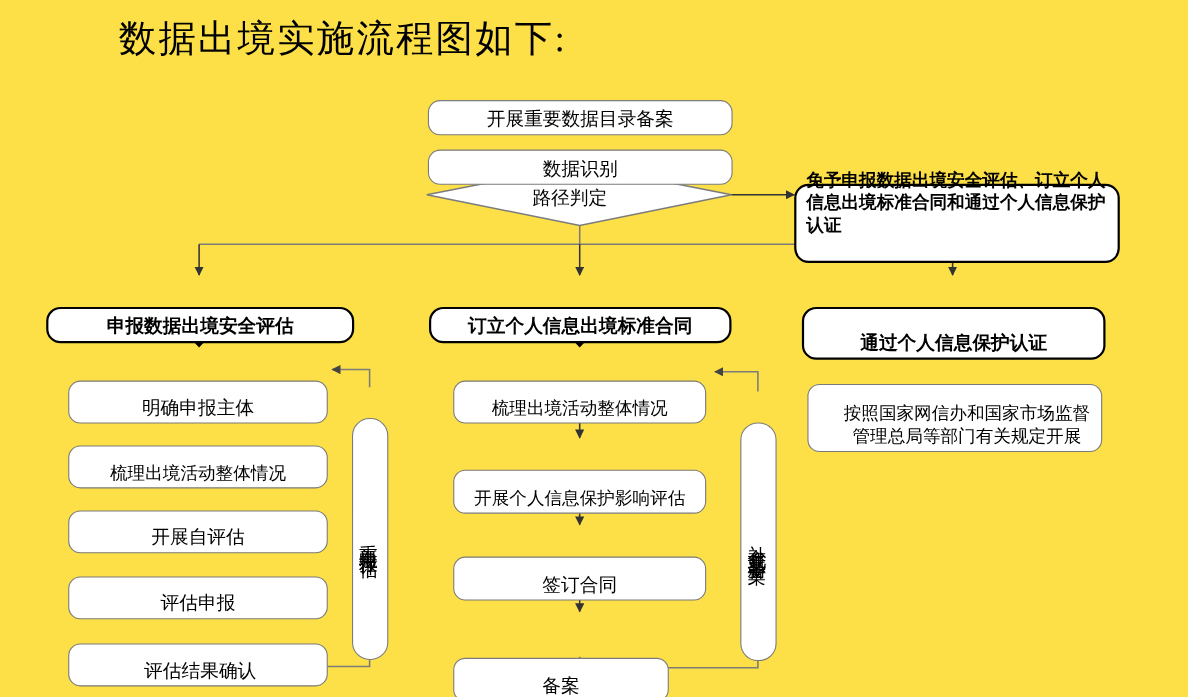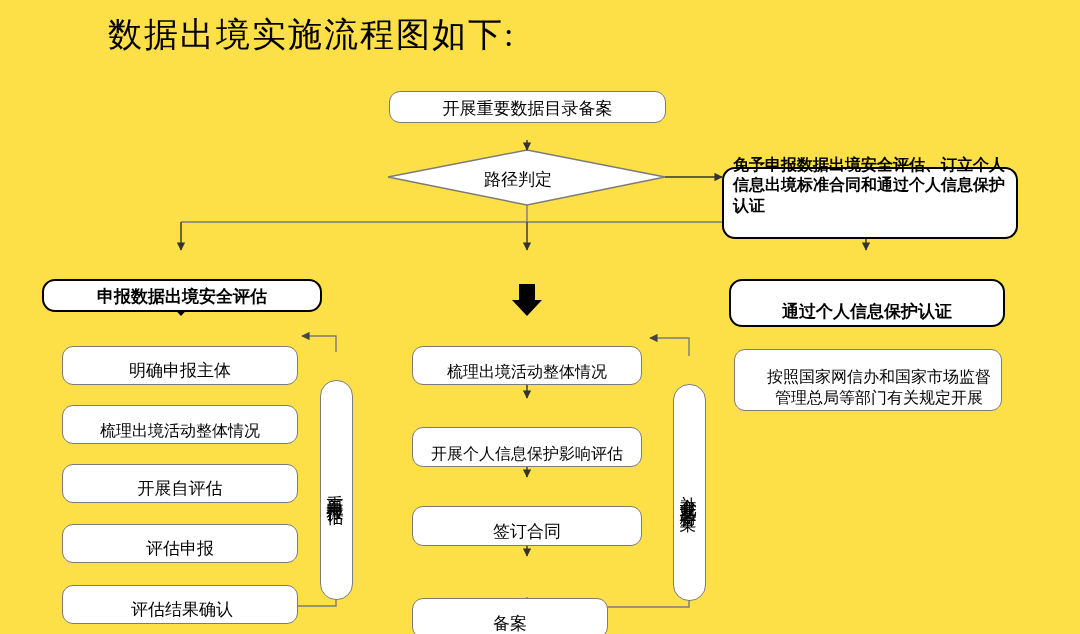--- a/index.html
+++ b/index.html
@@ -130,31 +130,37 @@
     <line x1="527" y1="518" x2="527" y2="556" stroke="#333" stroke-width="1.4" marker-end="url(#arrow-thin)"></line>
 
     <path d="M 689 356 L 689 338 L 650 338" fill="none" stroke="#7b7b7b" stroke-width="1.4" marker-end="url(#arrow-thin-gray)"></path>
     <path d="M 527 597 L 527 607 L 689 607 L 689 573" fill="none" stroke="#7b7b7b" stroke-width="1.4" marker-end="url(#arrow-thin-gray)"></path>
   </svg>
 
   <div class="node" style="left:389px; top:63px; width:277px; height:32px;">
     <span>开展重要数据目录备案</span>
   </div>
 
+  <div class="node" style="left:389px; top:108px; width:277px; height:32px;">
+    <span>数据识别</span>
+  </div>
 
   <div class="diamond-label" style="left:484px; top:168px;text-align:right;">路径判定</div>
 
   <div class="node exempt" style="left:722px; top:139px; width:296px; height:72px;">
     <span>免予申报数据出境安全评估、订立个人信息出境标准合同和通过个人信息保护认证</span>
   </div>
 
   <div class="node heavy" style="left:42px; top:251px; width:280px; height:33px;">
     <span>申报数据出境安全评估</span>
   </div>
 
+  <div class="node heavy" style="left:390px; top:251px; width:275px; height:33px;">
+    <span>订立个人信息出境标准合同</span>
+  </div>
 
   <div class="node heavy" style="left:729px; top:251px; width:276px; height:48px;">
     <span>通过个人信息保护认证</span>
   </div>
 
   <div class="node" style="left:62px; top:318px; width:236px; height:39px;">
     <span>明确申报主体</span>
   </div>
   <div class="node small-text" style="left:62px; top:377px; width:236px; height:39px;">
     <span>梳理出境活动整体情况</span>

